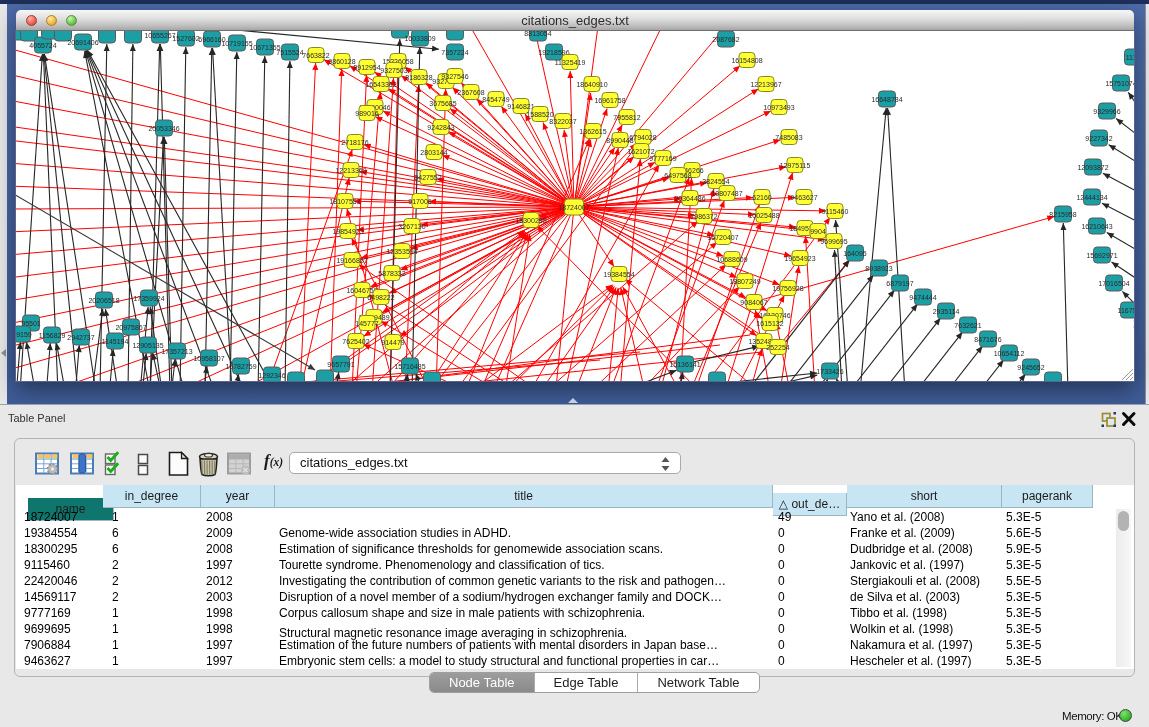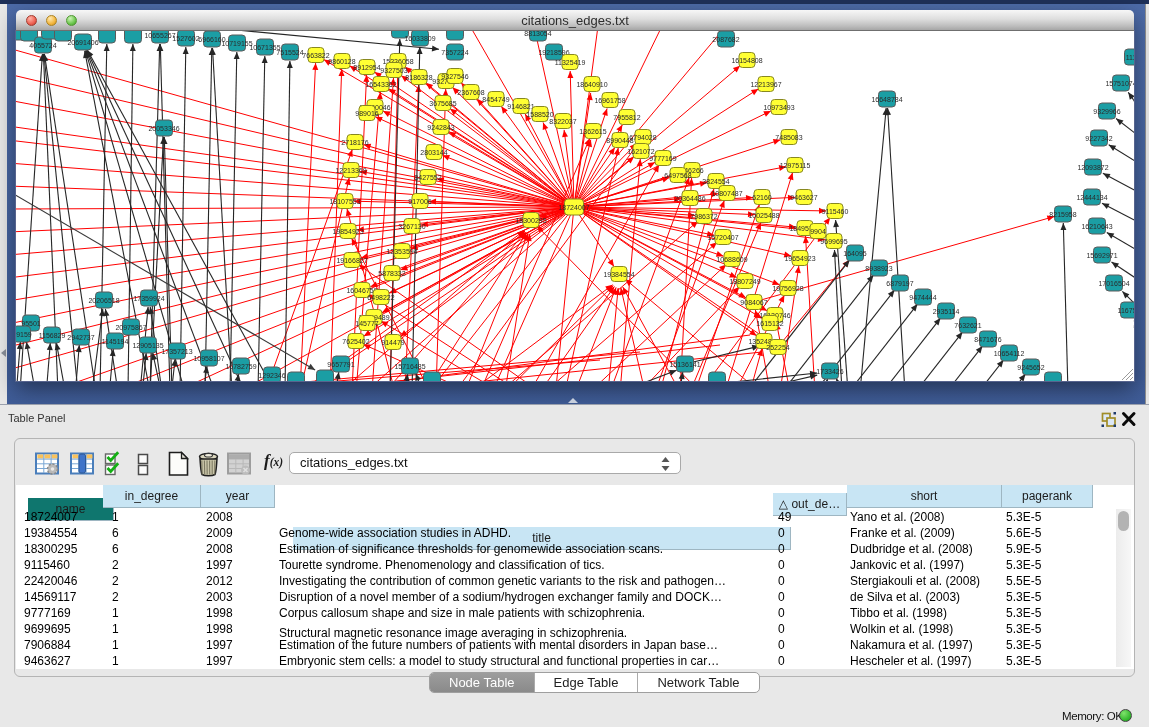--- a/index.html
+++ b/index.html
@@ -866,21 +866,21 @@
       </svg>
       <div class="ticon" style="left:249px;top:13px;font-size:17px;font-style:italic;color:#1a1a1a;font-family:'Liberation Serif',serif;line-height:1"><b>f</b><span style="font-size:11.5px;font-weight:bold">(x)</span></div>
   <div id="dd">citations_edges.txt<svg width="9" height="14" style="position:absolute;right:10px;top:4px">
           <path d="M4.5 0 L8.5 5 L0.5 5 Z" fill="#555"></path>
           <path d="M4.5 14 L8.5 9 L0.5 9 Z" fill="#555"></path>
         </svg></div>
   <div id="tbl">
 <div class="hrow" style="left:12px;width:86px;background:#0f766e;margin-top:13px;">name</div>
 <div class="hrow" style="left:87px;width:98px;text-align:center;">in_degree</div>
 <div class="hrow" style="left:185px;width:74px;">year</div>
-<div class="hrow" style="left:277px;width:498px;margin-top:42px;">title</div>
+<div class="hrow" style="left:259px;width:498px;">title</div>
 <div class="hrow" style="left:757px;width:74px;margin-top:8px;">△ out_de…</div>
 <div class="hrow" style="left:831px;width:155px;">short</div>
 <div class="hrow" style="left:986px;width:91px;">pagerank</div>
 <div class="cell" style="left:8px;top:24px;width:78px">18724007</div>
 <div class="cell" style="left:96px;top:24px;width:88px">1</div>
 <div class="cell" style="left:190px;top:24px;width:70px">2008</div>
 <div class="cell" style="left:762px;top:24px;width:68px">49</div>
 <div class="cell" style="left:834px;top:24px;width:152px">Yano et al. (2008)</div>
 <div class="cell" style="left:990px;top:24px;width:100px">5.3E-5</div>
 <div class="cell" style="left:8px;top:40px;width:78px">19384554</div>

